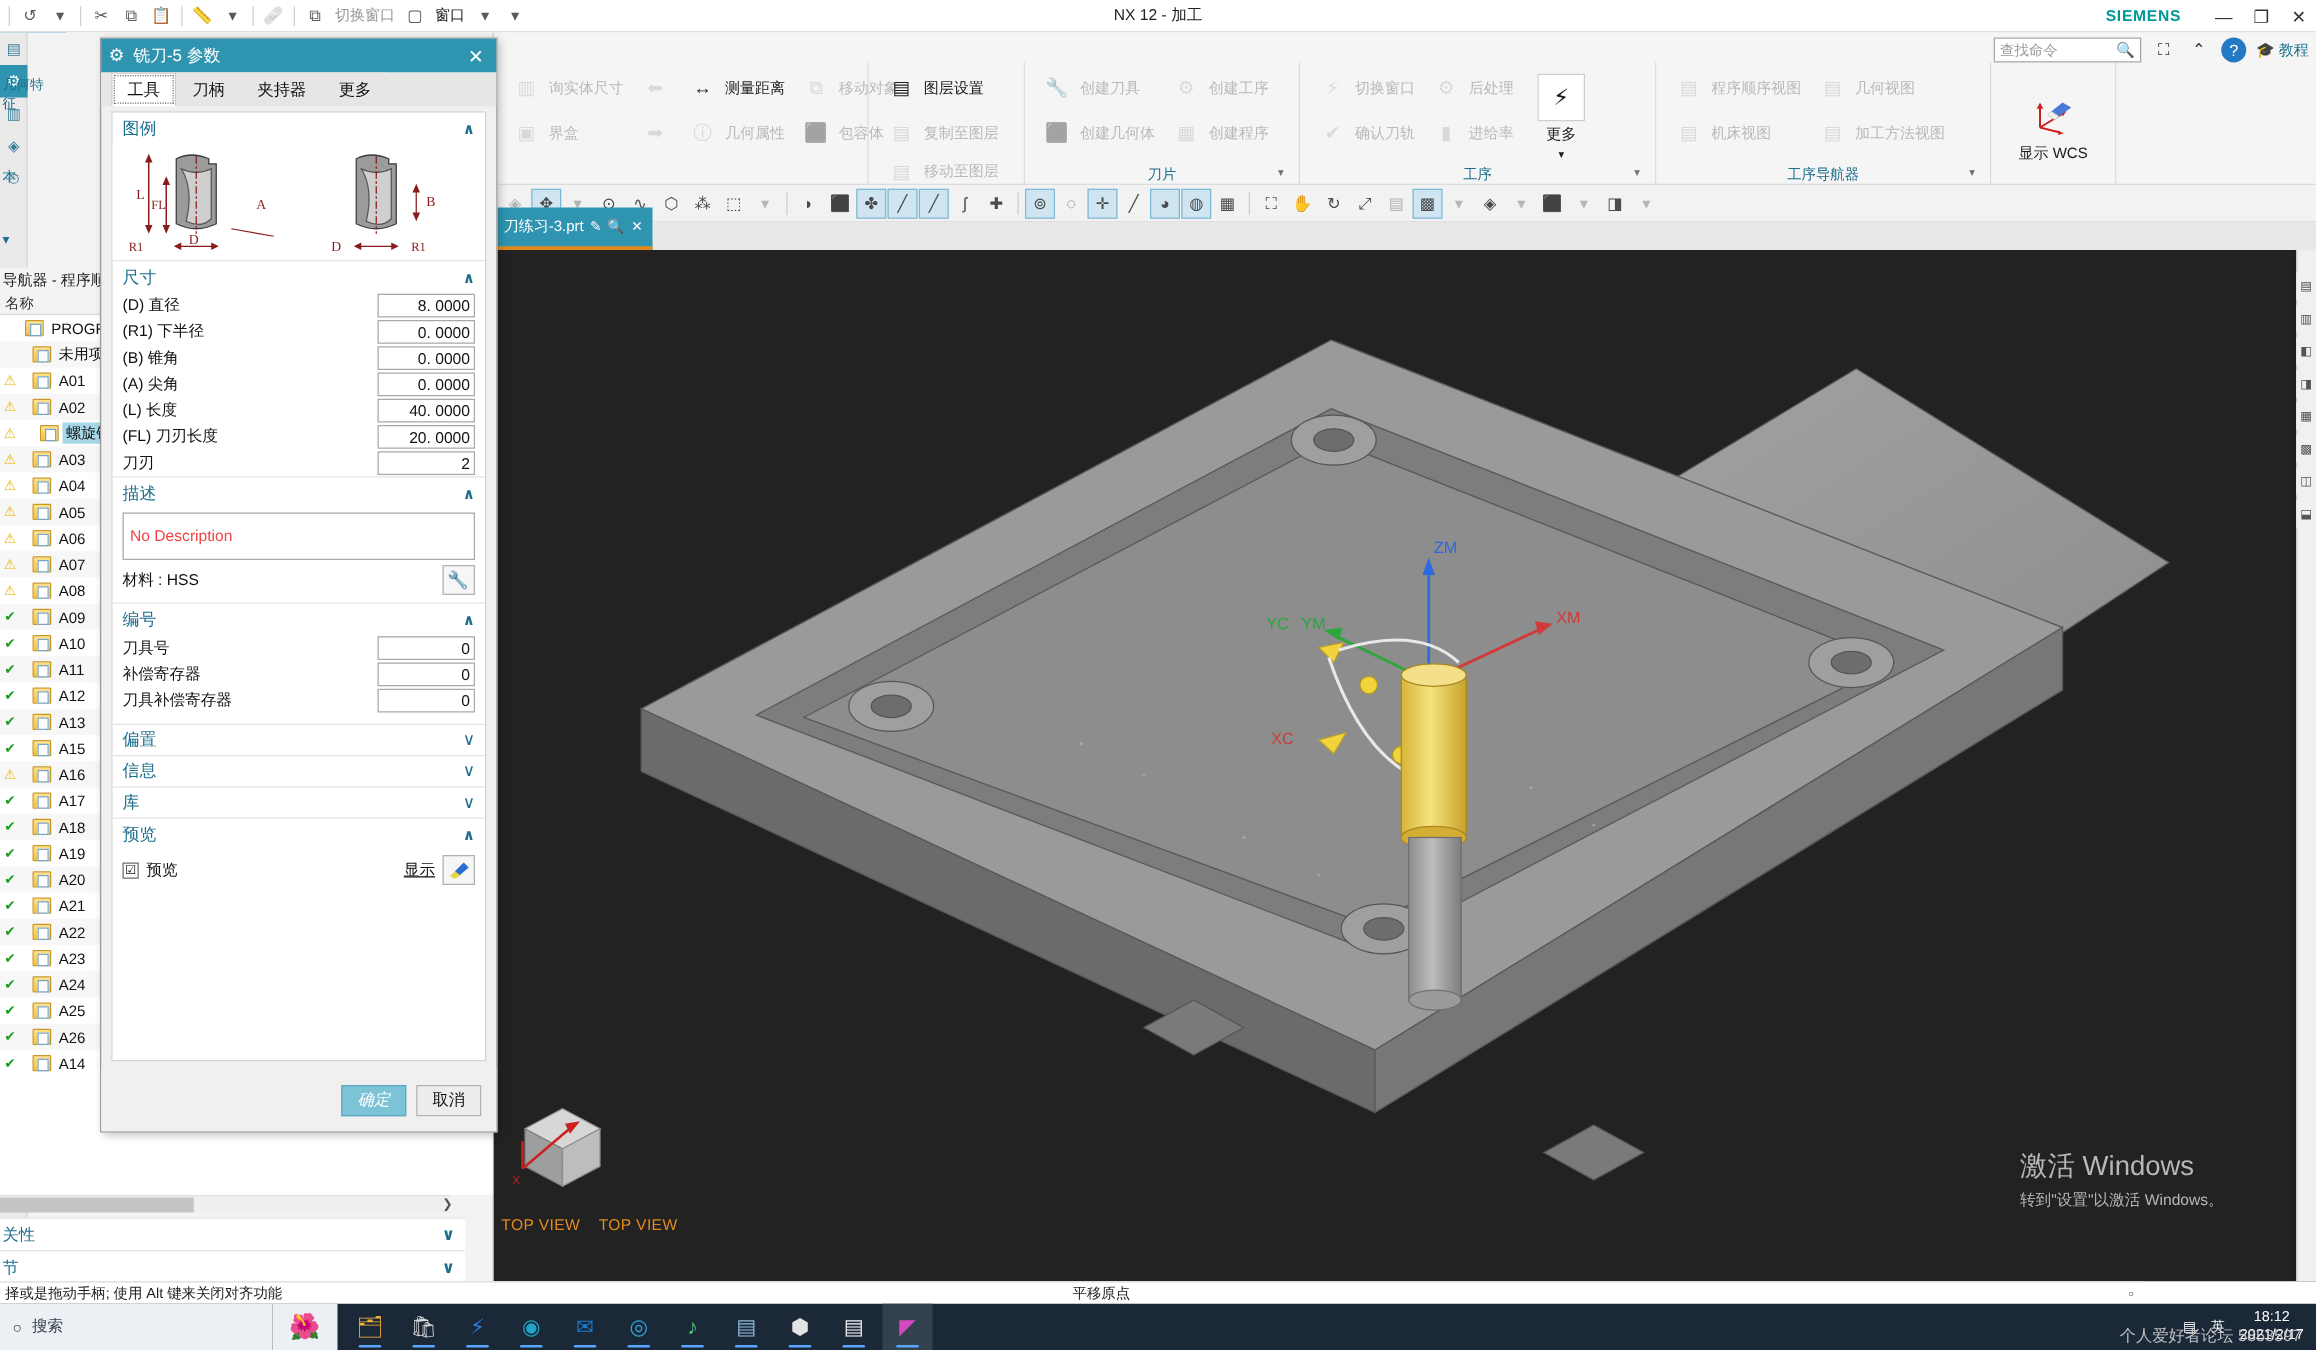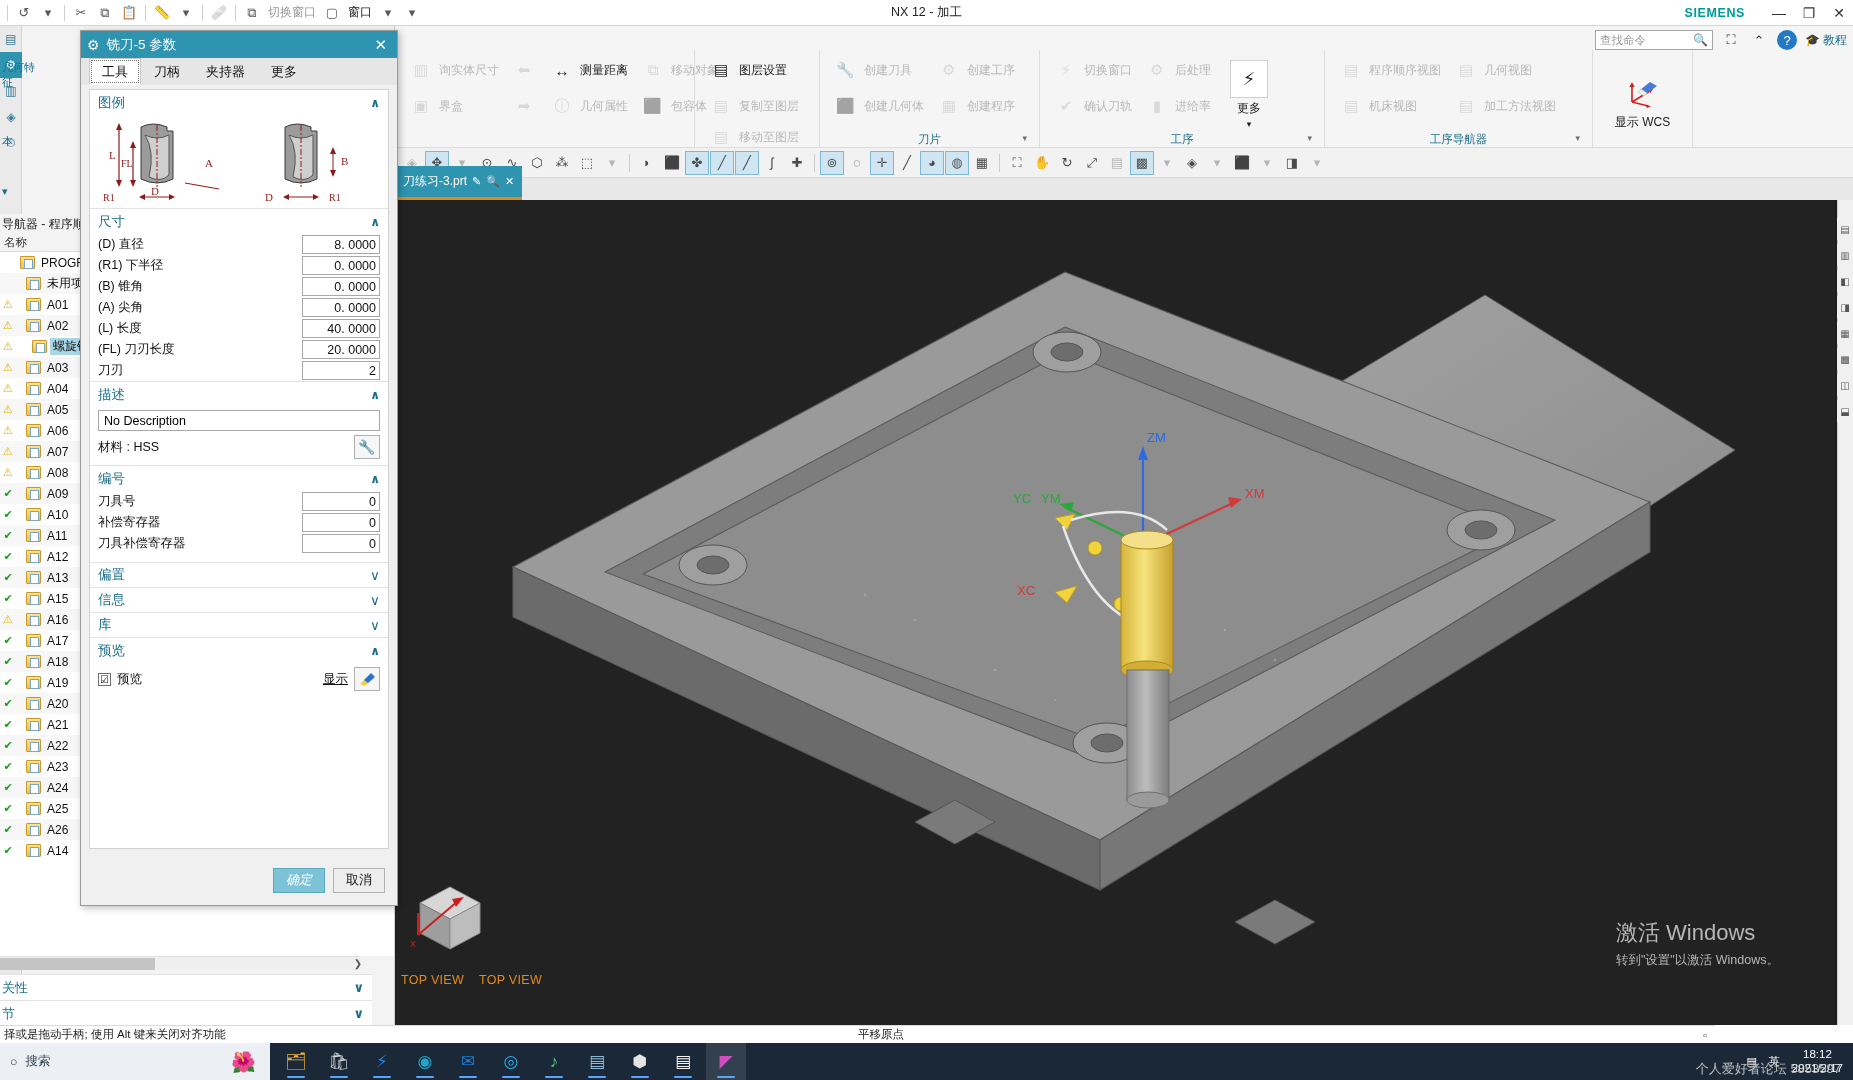--- a/index.html
+++ b/index.html
@@ -289,22 +289,22 @@
     height: 21px; display: flex; align-items: center; padding: 0 8px; gap: 6px; margin-top: 0;
   }
   .flabel { flex: 1; font-size: 12.5px; color: #111; }
   .fval {
     width: 78px; height: 19px; border: 1px solid #a8a8a8; background: #fff;
     text-align: right; padding-right: 3px; font-size: 12.5px; color: #111;
     display: flex; align-items: center; justify-content: flex-end; overflow: hidden;
     white-space: nowrap;
   }
   .desc-input {
-    margin: 3px 8px 0 8px; height: 21px; border: 1px solid #a8a8a8; background: #fff;
-    display: flex; align-items: center; padding-left: 5px; font-size: 12.5px; color: #000000;
+    margin: 3px 8px 0 8px; height: 38px; border: 1px solid #a8a8a8; background: #fff;
+    display: flex; align-items: center; padding-left: 5px; font-size: 12.5px; color: #ef4444;
   }
   .matrow { display: flex; align-items: center; padding: 4px 8px 0 8px; }
   .matlabel { flex: 1; font-size: 12.5px; color: #111; }
   .iconbtn {
     width: 26px; height: 24px; border: 1px solid #b0b0b0; background: #f6f6f6;
     display: flex; align-items: center; justify-content: center; font-size: 14px;
   }
   .collapsed {
     height: 25px; display: flex; align-items: center; justify-content: space-between;
     padding: 0 8px; color: #1b6e8c; font-size: 13.5px; border-top: 1px solid #e3e3e3;

